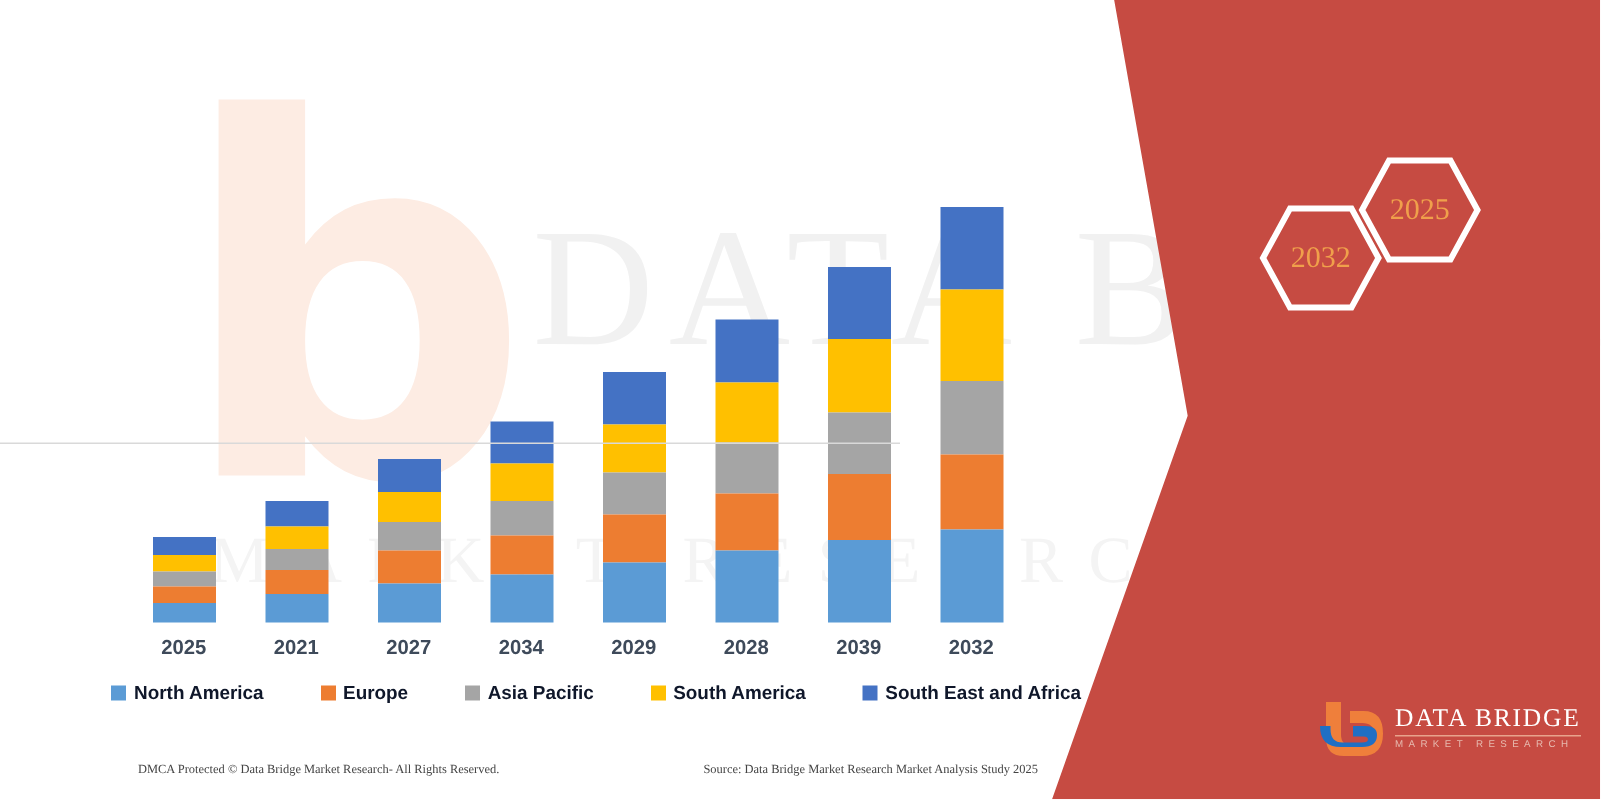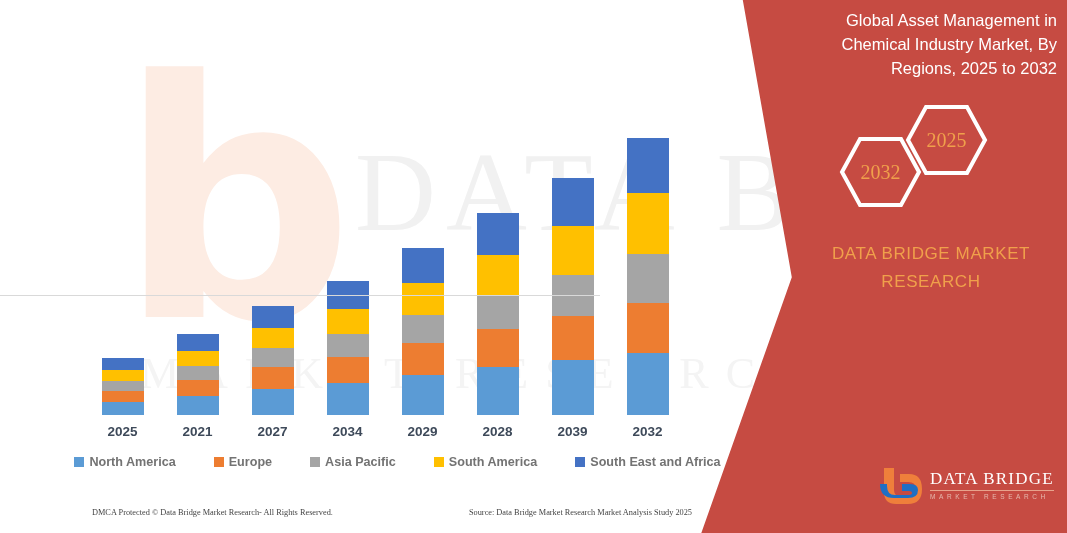--- a/index.html
+++ b/index.html
@@ -126,21 +126,21 @@
     align-items: center;
     gap: 13px;
     z-index: 5;
   }
   .legend-item {
     display: flex;
     align-items: center;
     gap: 5px;
     font-size: 12.6px;
     font-weight: 700;
-    color: #737373;
+    color: #0f172a;
     white-space: nowrap;
     margin-left: 25px;
   }
   .swatch { width: 10px; height: 10px; flex: 0 0 10px; }
 
   
   .footer {
     position: absolute;
     left: 92px; top: 508px;
     width: 600px;
@@ -351,38 +351,36 @@
         <span>South East and Africa</span>
       </div>
     </div>
 
   <div class="footer">
     <span>DMCA Protected © Data Bridge Market Research- All Rights Reserved.</span>
     <span>Source: Data Bridge Market Research  Market Analysis Study 2025</span>
   </div>
 
   <div class="red-panel"></div>
-  <div class="red-title">Global Asset Management in Chemical Industry Market, By Regions, 2025 to 2032</div>
 
   <div class="hexes">
     <div class="hex hex-2025">
       <svg width="83" height="72" viewBox="0 0 83 72">
         <polygon points="21,3 62,3 80,36 62,69 21,69 3,36" fill="none" stroke="#ffffff" stroke-width="4"></polygon>
       </svg>
       <span>2025</span>
     </div>
     <div class="hex hex-2032">
       <svg width="83" height="72" viewBox="0 0 83 72">
         <polygon points="21,3 62,3 80,36 62,69 21,69 3,36" fill="none" stroke="#ffffff" stroke-width="4"></polygon>
       </svg>
       <span>2032</span>
     </div>
   </div>
 
-  <div class="brand-name">DATA BRIDGE MARKET RESEARCH</div>
 
   <div class="logo">
     <div class="logo-mark">
       <svg width="44" height="42" viewBox="0 0 44 42">
         <path d="M6 4 L16 4 L16 26 Q16 33 24 33 L30 33 Q38 33 38 25 Q38 18 30 18 L22 18 L22 10 L31 10 Q44 10 44 25 Q44 40 30 40 L18 40 Q6 40 6 28 Z" fill="#ef7f3b"></path>
         <path d="M2 20 Q2 34 16 34 L30 34 Q40 34 40 26 Q40 20 32 20 L24 20 L24 27 L31 27 Q34 27 34 29 Q34 31 30 31 L17 31 Q9 31 9 22 L9 20 Z" fill="#1f6fc4"></path>
       </svg>
     </div>
     <div class="logo-text">
       <span class="l1">DATA BRIDGE</span>

